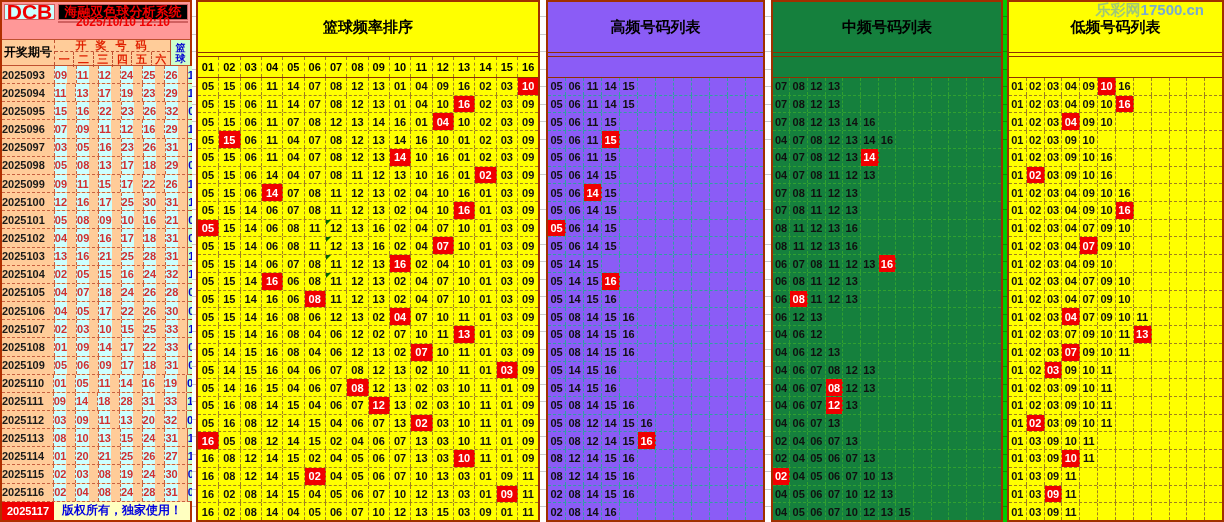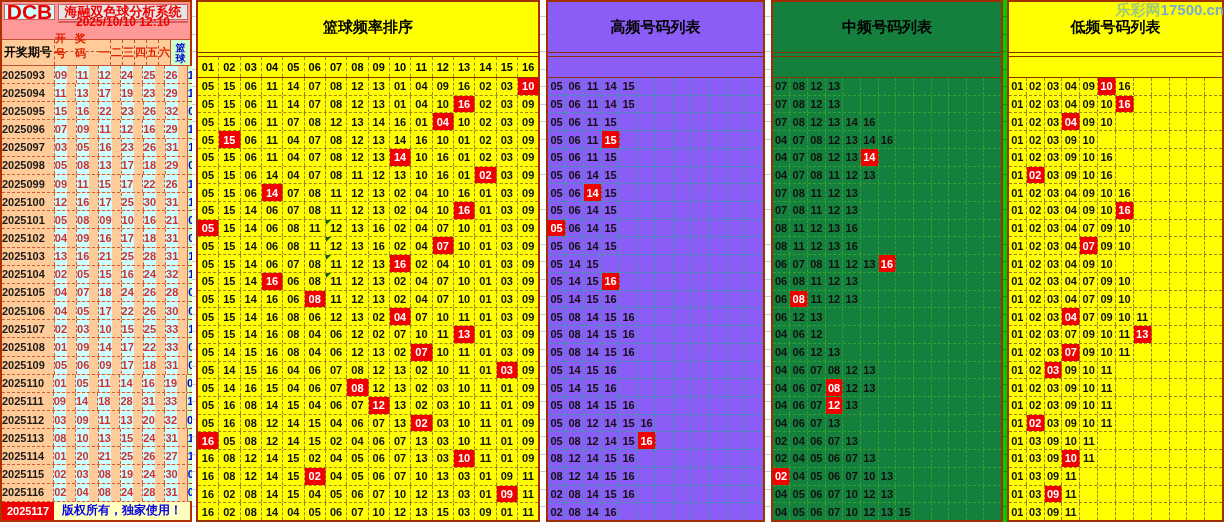--- a/index.html
+++ b/index.html
@@ -5,29 +5,29 @@
   html,body{margin:0;padding:0;background:#fff;}
   .screen{position:relative;width:1224px;height:522px;display:flex;align-items:stretch;
           background:#fff;font-family:"Liberation Sans","DejaVu Sans",sans-serif;font-weight:bold;}
   *{box-sizing:border-box;}
 
   
   .leftp{width:192px;border:2px solid #b03000;background:#ffcc99;display:flex;flex-direction:column;}
   .lh1{height:19px;background:#ff9898;display:flex;gap:3px;padding:2px 2px 1px 2px;}
   .dcb{width:51px;background:#ccffff;border:1px solid #d06060;color:#f00000;font-size:21px;
        display:flex;align-items:center;justify-content:center;}
-  .apttl{flex:1;background:#e5e5e5;border:1px solid #d06060;color:#f00000;font-size:13px;
+  .apttl{flex:1;background:#000000;border:1px solid #d06060;color:#f00000;font-size:13px;
        display:flex;align-items:center;justify-content:center;white-space:nowrap;}
   .lh2{height:17px;background:#ff9898;display:flex;gap:3px;padding:0 2px 18px 2px;}
   .lh2 .sp{width:51px;}
   .datec{flex:1;background:#ccffff;border:1px solid #d06060;color:#f00000;font-size:12px;
        display:flex;align-items:center;justify-content:center;}
   .lh3{height:27px;display:flex;border-top:1px solid #c05030;border-bottom:1px solid #c05030;}
   .pcolh{width:52px;display:flex;align-items:center;justify-content:center;color:#000;font-size:12px;}
-  .midh{flex:1;display:flex;flex-direction:row;border-left:1px dashed #c05030;}
+  .midh{flex:1;display:flex;flex-direction:column;border-left:1px dashed #c05030;}
   .numh{height:12px;display:flex;align-items:center;justify-content:center;color:#e02000;
         font-size:11px;letter-spacing:3px;border-bottom:1px dashed #c05030;}
   .subh{flex:1;display:flex;}
   .shcell{flex:1;display:flex;align-items:center;justify-content:center;color:#e02000;font-size:11px;}
   .shcell:not(:last-child){border-right:1px dashed #c05030;}
   .blueh{width:20px;background:#ccffcc;color:#0000d0;font-size:10px;line-height:11px;text-align:center;
         display:flex;align-items:center;justify-content:center;border-left:1px solid #c05030;
         word-break:break-all;padding:0 4px;}
   .lrows{flex:24 1 0;display:flex;flex-direction:column;}
   .lrow{flex:1;display:flex;border-bottom:1px dashed #c86040;gap:9px;}
@@ -60,21 +60,21 @@
   .prow:not(:last-child){border-bottom:1px dashed #a08020;}
   .fcell{flex:1;display:flex;align-items:center;justify-content:center;font-size:11px;color:#101010;position:relative;}
   .fcell:not(:last-child){border-right:1px dashed #a08020;}
   .t-cyan .prow:not(:last-child),.t-cyan .fcell:not(:last-child){border-color:#30a0a0;}
   .t-green .prow:not(:last-child),.t-green .fcell:not(:last-child){border-color:#30a030;}
   .fcell.hi{background:#f00000;color:#ffffff;}
   .fcell.mark::after{content:"";position:absolute;left:0;top:0;width:0;height:0;
       border-top:5px solid #006600;border-right:5px solid transparent;}
 
   
-  .wm{position:absolute;top:1px;right:0;font-size:15px;z-index:5;}
+  .wm{position:absolute;top:1px;right:20px;font-size:15px;z-index:5;}
   .wm .site{color:#a0c878;} .wm .dom{color:#78aad2;}
 </style>
 </head>
 <body>
 
 <div class="screen">
 
   <div class="leftp">
     <div class="lh1">
       <div class="dcb">DCB</div>

